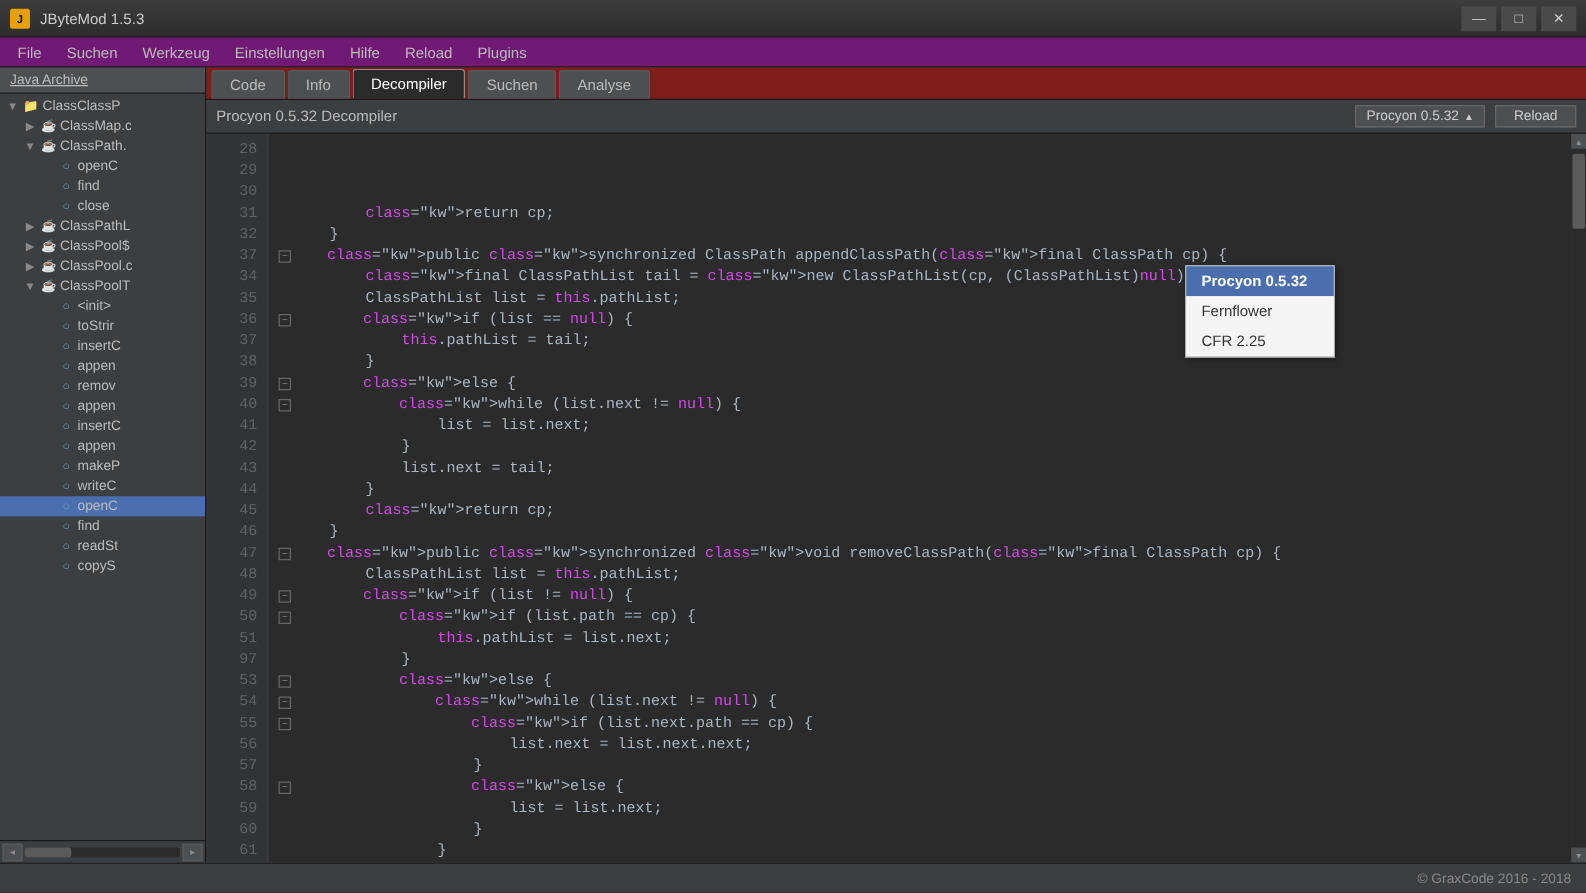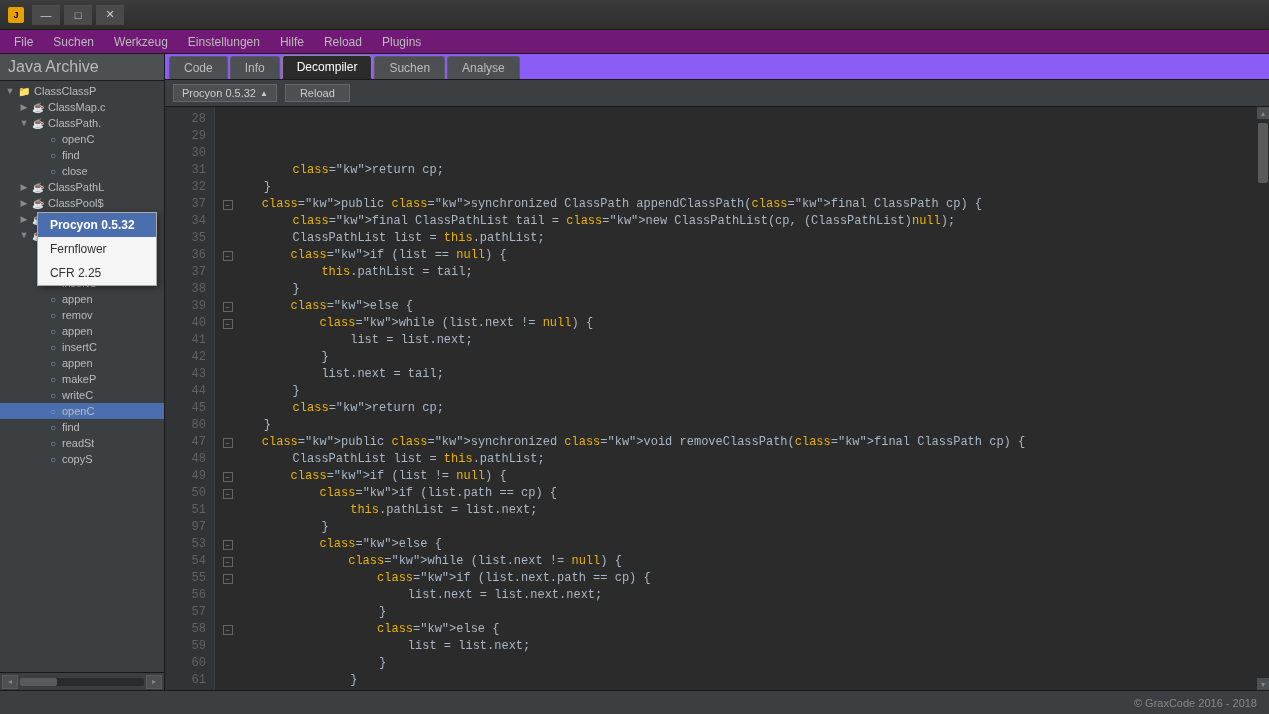--- a/index.html
+++ b/index.html
@@ -78,23 +78,24 @@
       width: 165px;
       background: #3c3f41;
       border-right: 1px solid #1a1a1a;
       display: flex;
       flex-direction: column;
       overflow: hidden;
     }
     #java-archive-header {
       background: #4c5052;
       padding: 4px 8px;
-      font-size: 16px;
+      font-size: 11px;
       color: #bbbbbb;
       border-bottom: 1px solid #1a1a1a;
+      text-decoration: underline;
     }
     #tree-area {
       flex: 1;
       overflow-y: auto;
       overflow-x: hidden;
       padding: 2px 0;
     }
     #tree-area::-webkit-scrollbar { width: 8px; }
     #tree-area::-webkit-scrollbar-track { background: #3c3f41; }
     #tree-area::-webkit-scrollbar-thumb { background: #5a5a5a; }
@@ -168,21 +169,21 @@
     #right-panel {
       flex: 1;
       display: flex;
       flex-direction: column;
       background: #2b2b2b;
     }
 
     
     #tabs-bar {
       display: flex;
-      background: #8b5cf6;
+      background: #7f1d1d;
       border-bottom: 1px solid #1a1a1a;
       height: 26px;
       align-items: flex-end;
       padding: 0 4px;
     }
     .tab {
       padding: 4px 14px;
       font-size: 12px;
       color: #bbbbbb;
       cursor: pointer;
@@ -292,21 +293,21 @@
       flex: 1;
       padding: 4px 8px;
       font-family: 'Courier New', monospace;
       font-size: 12px;
       line-height: 17px;
       white-space: pre;
       color: #a9b7c6;
     }
 
     
-    .kw { color: #eab308; font-weight: normal; }
+    .kw { color: #d946ef; font-weight: normal; }
 
     
     #right-scrollbar {
       width: 12px;
       background: #3c3f41;
       display: flex;
       flex-direction: column;
       align-items: center;
     }
     .vscroll-arrow {
@@ -355,20 +356,21 @@
       color: #888;
       cursor: pointer;
       vertical-align: middle;
     }
   </style>
 </head>
 <body>
 
 <div id="title-bar">
   <div class="app-icon">J</div>
+  <span class="title-text">JByteMod 1.5.3</span>
   <div class="window-controls">
     <button class="win-btn">—</button>
     <button class="win-btn">□</button>
     <button class="win-btn close">✕</button>
   </div>
 </div>
 
 <div id="menu-bar">
 
 <div class="menu-item">File</div>
@@ -545,20 +547,21 @@
     <div id="tabs-bar">
 
     <div class="tab">Code</div>
         <div class="tab">Info</div>
         <div class="tab active">Decompiler</div>
         <div class="tab">Suchen</div>
         <div class="tab">Analyse</div>
       </div>
 
     <div id="decompiler-toolbar">
+      <span class="toolbar-label">Procyon 0.5.32 Decompiler</span>
       <div style="position:relative;">
         <button class="dropdown-btn">
           <span>Procyon 0.5.32</span>
           <span class="arrow">▲</span>
         </button>
 
         <div id="dropdown-menu">
 
         <div class="dropdown-option selected">Procyon 0.5.32</div>
             <div class="dropdown-option">Fernflower</div>
@@ -584,21 +587,21 @@
               <span class="line-num">36</span>
               <span class="line-num">37</span>
               <span class="line-num">38</span>
               <span class="line-num">39</span>
               <span class="line-num">40</span>
               <span class="line-num">41</span>
               <span class="line-num">42</span>
               <span class="line-num">43</span>
               <span class="line-num">44</span>
               <span class="line-num">45</span>
-              <span class="line-num">80</span>
+              <span class="line-num">46</span>
               <span class="line-num">47</span>
               <span class="line-num">48</span>
               <span class="line-num">49</span>
               <span class="line-num">50</span>
               <span class="line-num">51</span>
               <span class="line-num">97</span>
               <span class="line-num">53</span>
               <span class="line-num">54</span>
               <span class="line-num">55</span>
               <span class="line-num">56</span>

